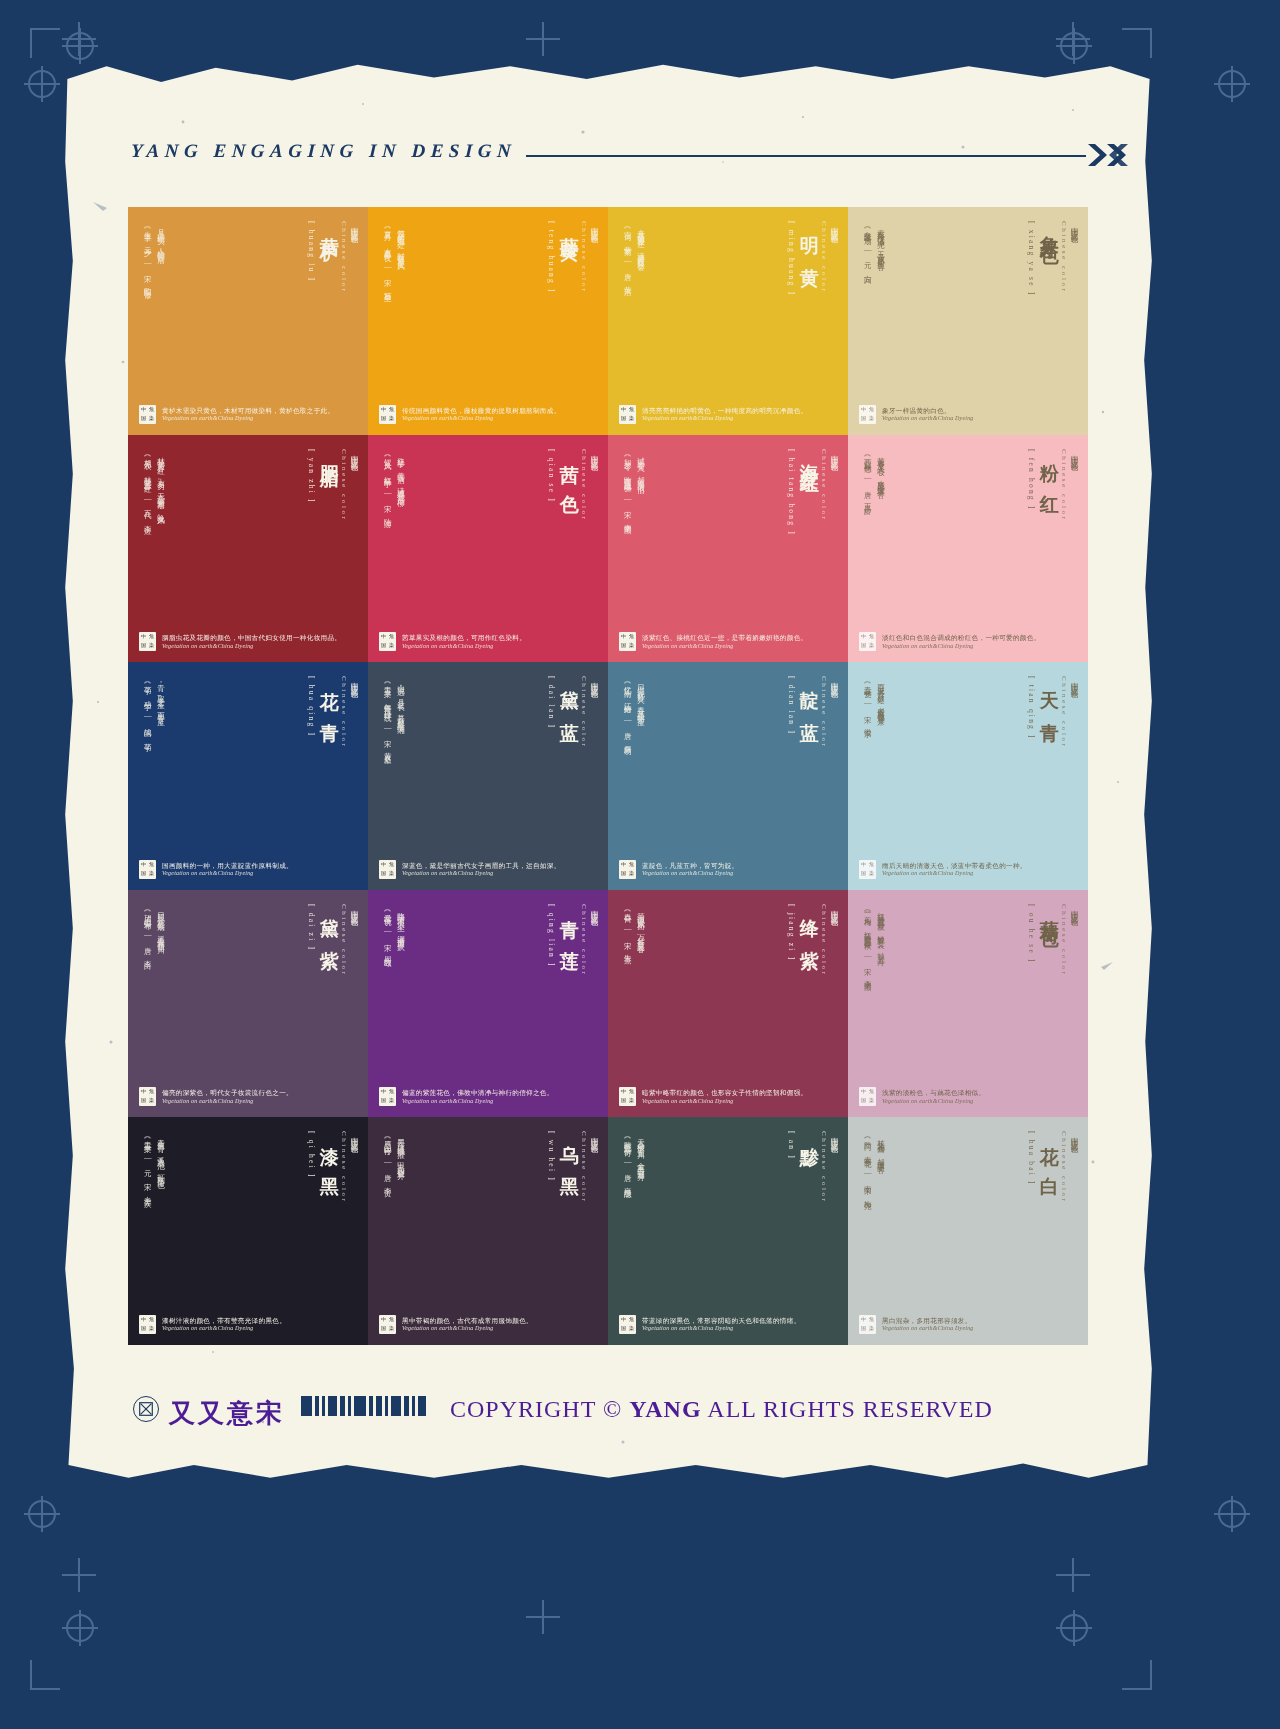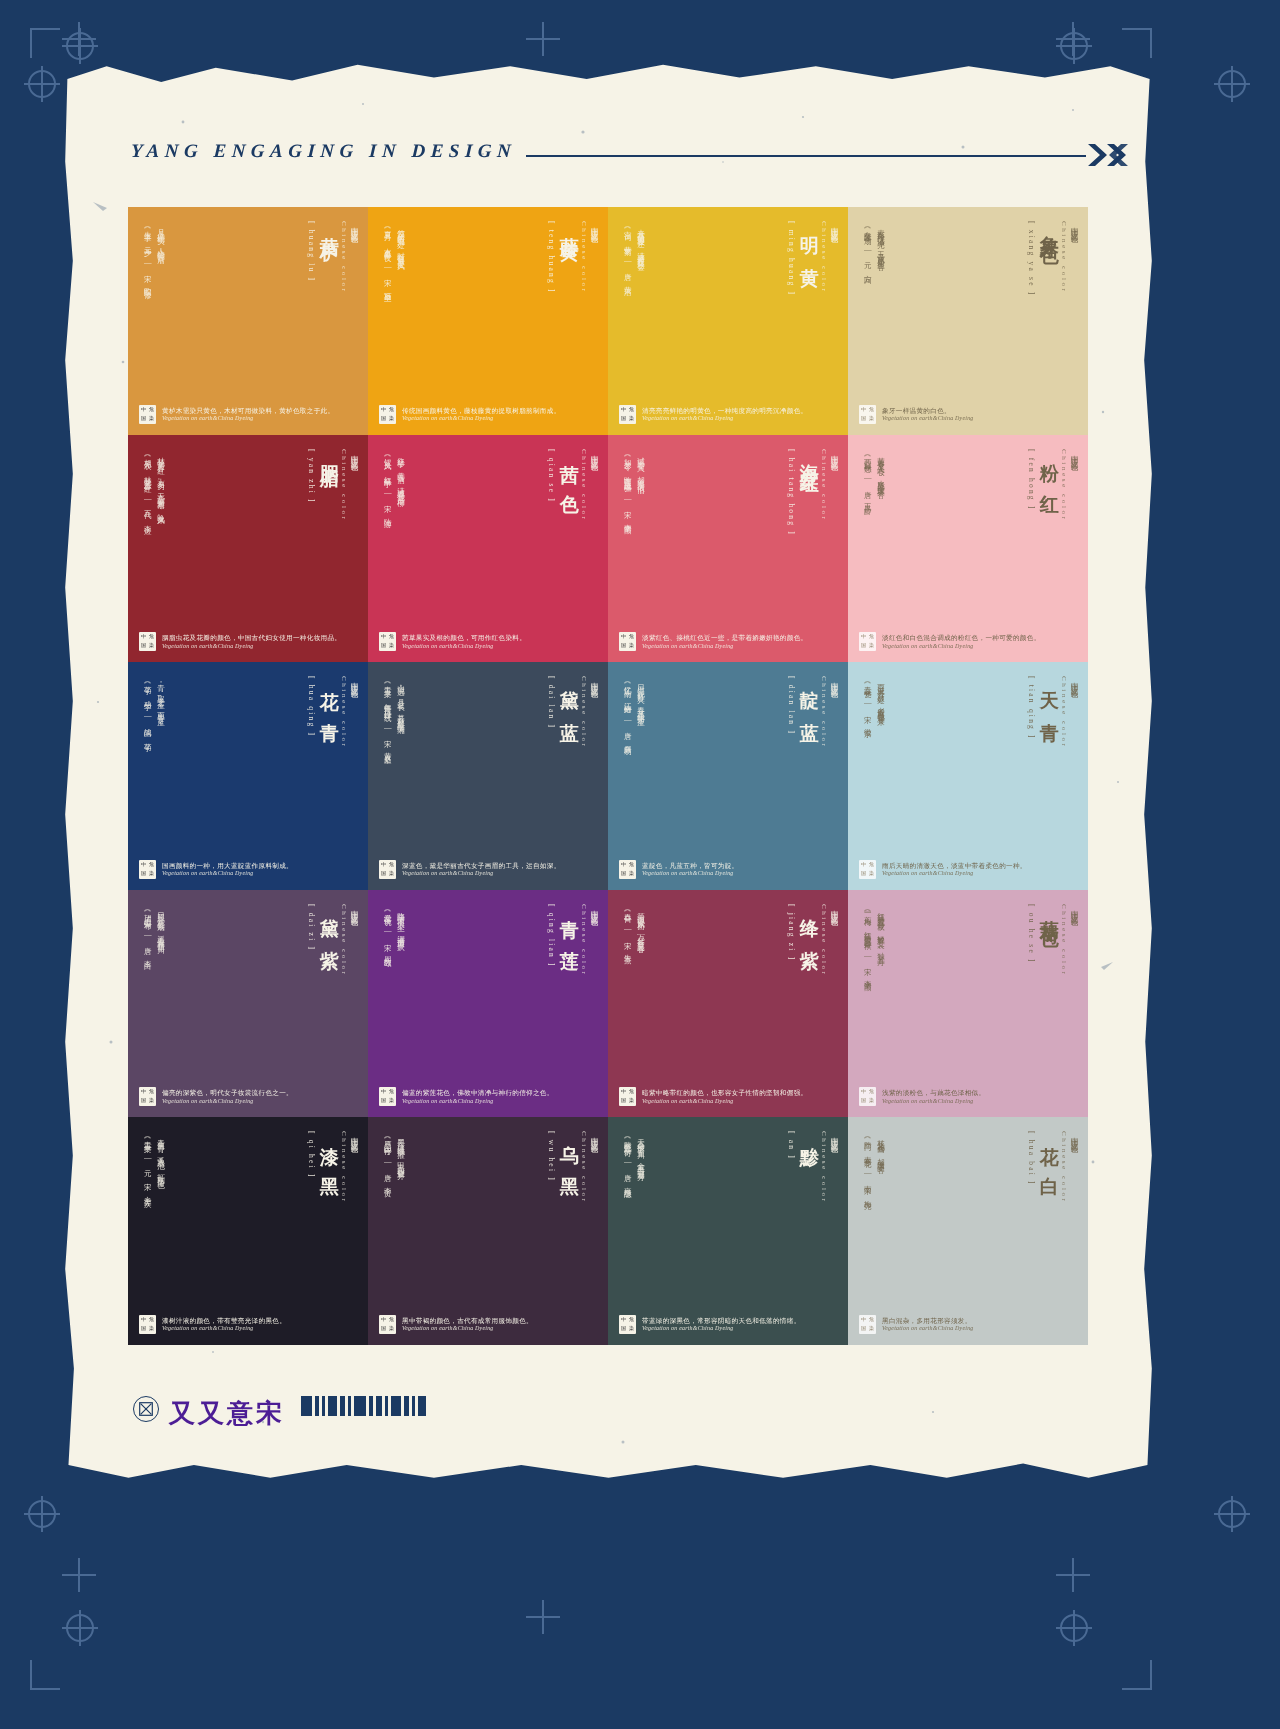--- a/index.html
+++ b/index.html
@@ -739,16 +739,22 @@
           <b style="width: 3px;"></b>
           <b style="width: 12px;"></b>
           <b style="width: 4px;"></b>
           <b style="width: 6px;"></b>
           <b style="width: 3px;"></b>
           <b style="width: 10px;"></b>
           <b style="width: 5px;"></b>
           <b style="width: 3px;"></b>
           <b style="width: 8px;"></b>
         </div>
+      <div id="foot-copy">
+        <span>COPYRIGHT</span>
+        <span>©</span>
+        <span class="b">YANG</span>
+        <span>ALL RIGHTS RESERVED</span>
+      </div>
     </div>
 
   </div>
 </div>
 
 </body></html>

